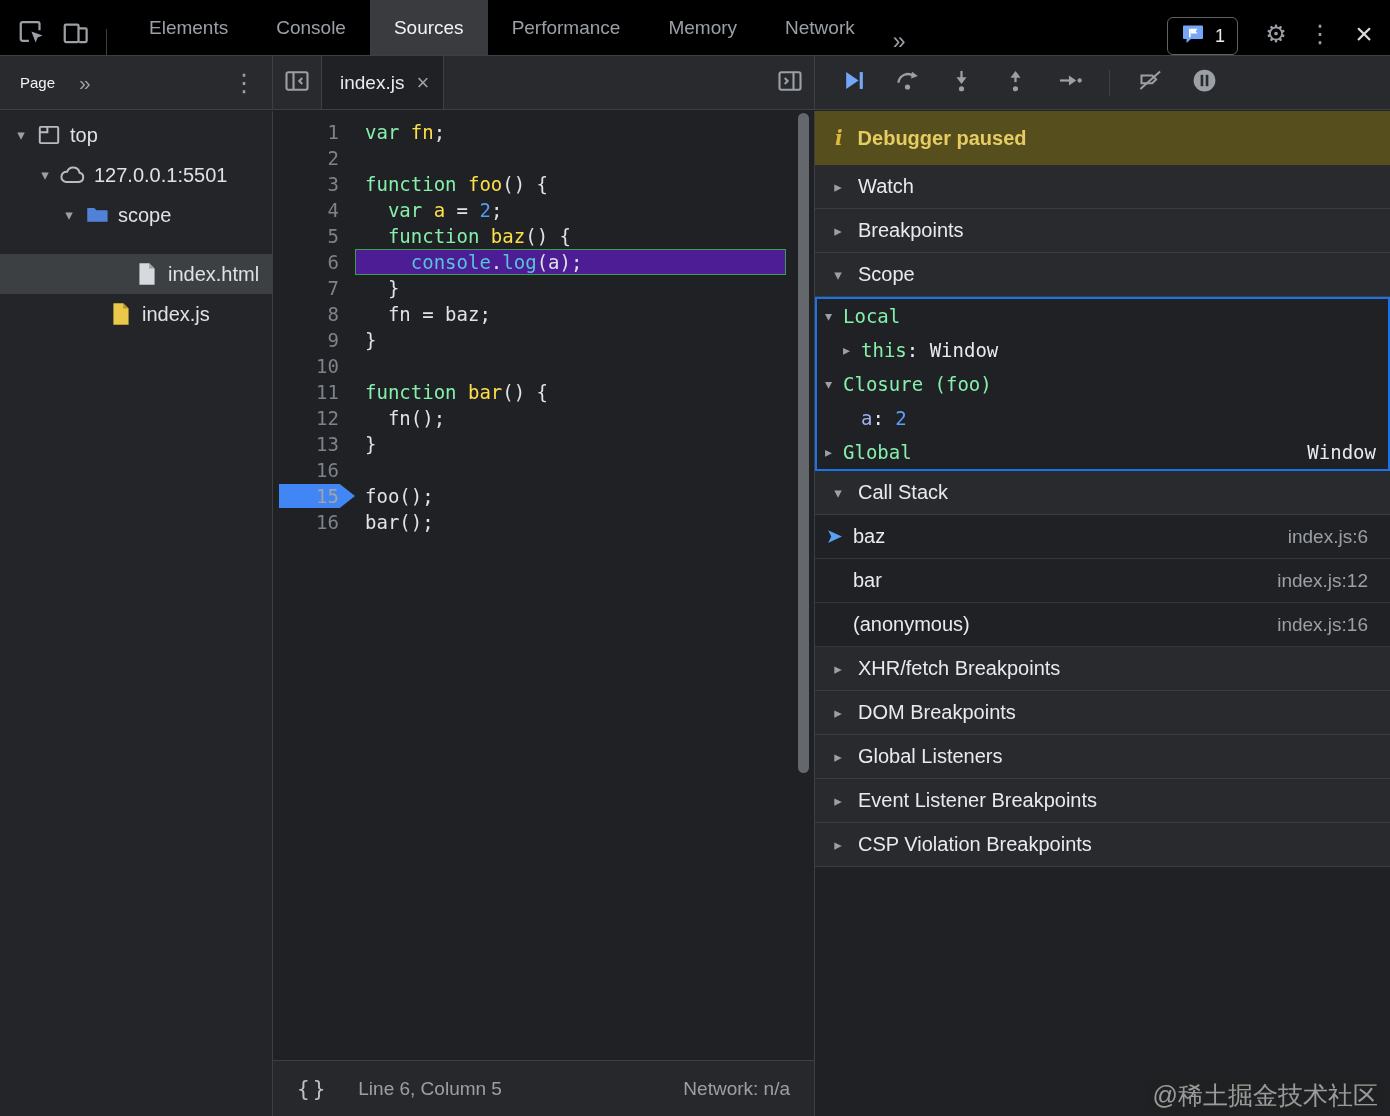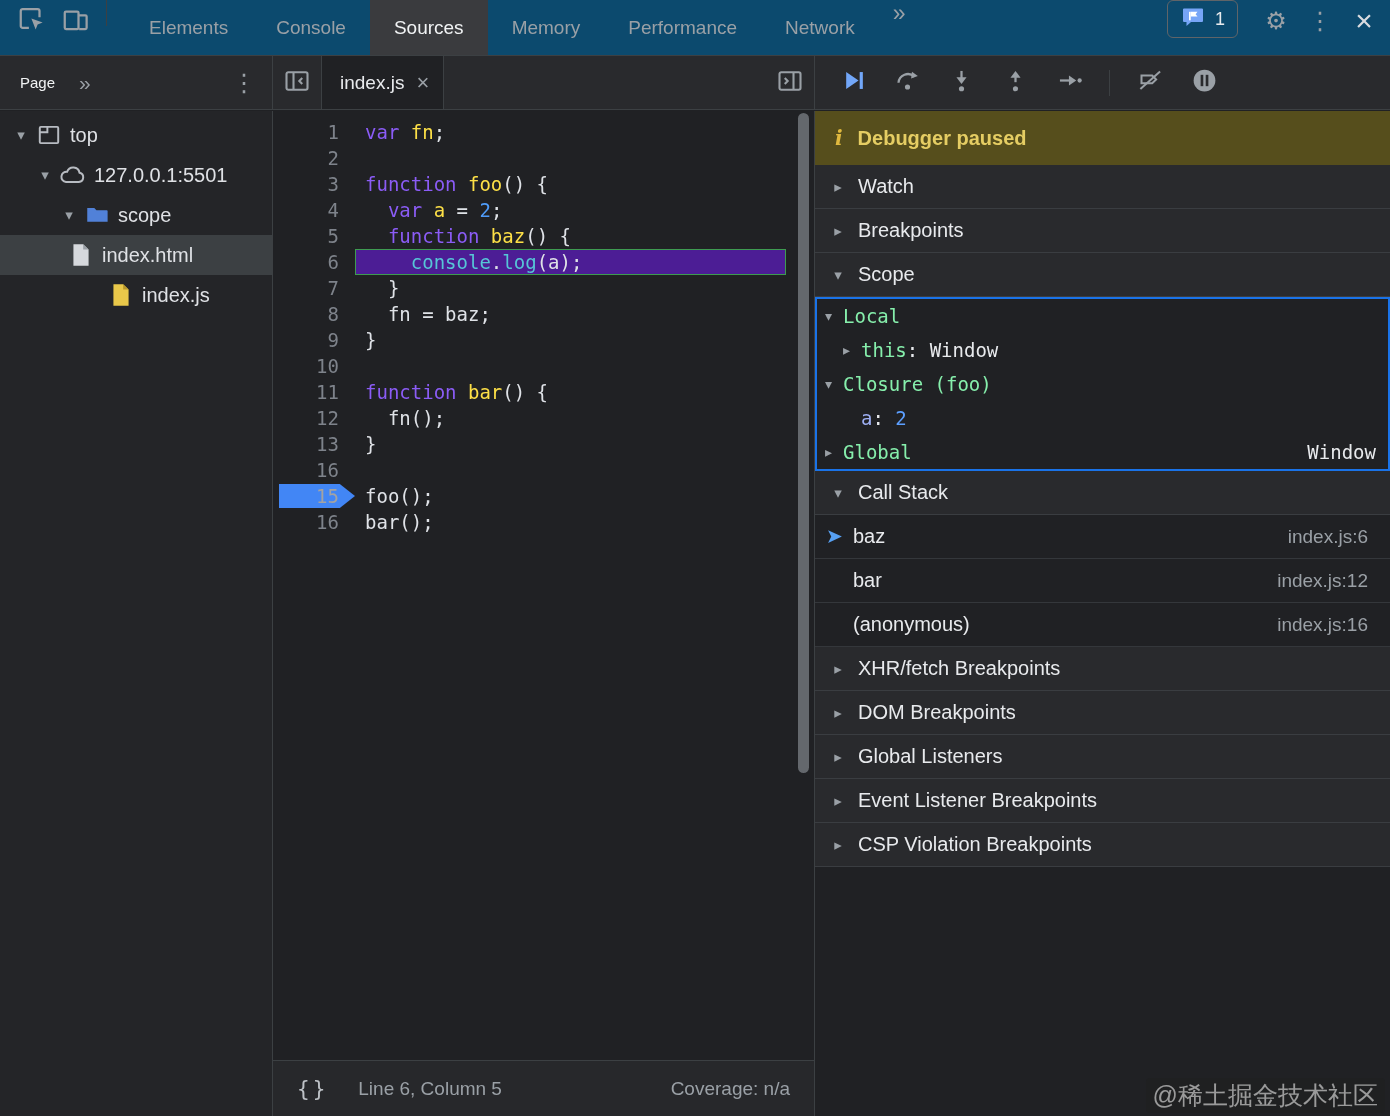--- a/index.html
+++ b/index.html
@@ -1,22 +1,22 @@
 <!DOCTYPE html>
 <html><head>
 <meta charset="utf-8">
 <style>
   *{margin:0;padding:0;box-sizing:border-box}
   html,body{background:#17181a}
   .app{position:relative;width:1390px;height:1116px;background:#202124;overflow:hidden;
        font-family:"Liberation Sans",sans-serif;color:#e8eaed;-webkit-font-smoothing:antialiased}
 
   
-  .topbar{position:absolute;top:0;left:0;right:0;height:56px;background:#0c4a6e;
-          border-bottom:1px solid #3c4043;display:flex;align-items:flex-start;padding-left:10px}
+  .topbar{position:absolute;top:0;left:0;right:0;height:56px;background:#000000;
+          border-bottom:1px solid #3c4043;display:flex;align-items:flex-end;padding-left:10px}
   .icon-btn{display:flex;align-items:center;justify-content:center;width:44px;height:42px;
             color:#9aa0a6;cursor:pointer;flex:none}
   .glyph{font-size:24px;line-height:1}
   .vsep{width:1px;height:26px;background:#3c4043;margin:0 8px;flex:none}
   .ptabs{display:flex;height:100%;margin-left:10px}
   .ptab{display:flex;align-items:center;padding:0 24px;font-size:19px;color:#9aa0a6;cursor:pointer}
   .ptab.sel{color:#f1f3f4;background:#3a3b3e}
   .more-tabs{font-size:23px;color:#9aa0a6;padding:0 14px;cursor:pointer}
   .flex-sp{flex:1}
   .msg-badge{display:flex;align-items:center;gap:9px;border:1px solid #606468;border-radius:6px;
@@ -54,21 +54,21 @@
   .editor{width:542px;border-right:1px solid #3c4043;background:#202124;position:relative;flex:none}
   .code{padding-top:8px;font-family:"DejaVu Sans Mono",monospace;font-size:19px}
   .crow{display:flex;height:26px;line-height:26px;padding-right:28px}
   .lno{width:82px;flex:none;text-align:right;padding-right:16px;color:#7e838b;position:relative;cursor:pointer}
   .lno .num{position:relative}
   .lno.bp{color:#a3a3a3}
   .lno.bp::before{content:"";position:absolute;left:6px;right:0;top:1px;bottom:1px;background:#4286f5;
                   clip-path:polygon(0 0,80% 0,100% 50%,80% 100%,0 100%)}
   .lcode{flex:1;white-space:pre;padding-left:10px}
   .lcode.cur{background:#4c1d95;box-shadow:inset 0 0 0 1px #3e9b51}
-  .tok-k{color:#8b5cf6}.tok-d{color:#fde047}.tok-num{color:#4f9cf9}.tok-c{color:#56c5d7}.tok-p{color:#dfe2e7}
+  .tok-k{color:#86efac}.tok-d{color:#fde047}.tok-num{color:#4f9cf9}.tok-c{color:#56c5d7}.tok-p{color:#dfe2e7}
   .scrollthumb{position:absolute;top:2px;right:5px;width:11px;height:660px;background:#64686d;border-radius:6px;cursor:pointer}
   .statusbar{position:absolute;left:0;right:0;bottom:0;height:56px;border-top:1px solid #3c4043;
              background:#27282b;display:flex;align-items:center;padding:0 24px;font-size:19px;color:#9aa0a6}
   .pp{font-family:"DejaVu Sans Mono",monospace;font-size:21px;color:#bdc1c6;margin-right:30px;
       letter-spacing:3px;cursor:pointer}
 
   
   .sidebar{flex:1;background:#202124;position:relative;display:flex;flex-direction:column;min-width:0}
   .paused{height:54px;flex:none;background:#564e1c;display:flex;align-items:center;padding-left:20px;gap:15px;
           font-size:20px;font-weight:bold;color:#e5cd63}
@@ -107,22 +107,22 @@
       <span><svg width="30" height="30" viewBox="0 0 24 24" fill="none" stroke="#9aa0a6" stroke-width="1.8">
             <rect x="3" y="6" width="11" height="14" rx="1"></rect>
             <path d="M14 9h5.5a1 1 0 0 1 1 1v9a1 1 0 0 1-1 1h-5"></path>
           </svg></span>
     </div>
     <div class="vsep"></div>
     <div class="ptabs">
         <div class="ptab">Elements</div>
         <div class="ptab">Console</div>
         <div class="ptab sel">Sources</div>
+        <div class="ptab">Performance</div>
         <div class="ptab">Memory</div>
-        <div class="ptab">Performance</div>
         <div class="ptab">Network</div>
       </div>
     <div class="more-tabs">»</div>
     <div class="flex-sp"></div>
     <div class="msg-badge">
       <span><svg width="26" height="24" viewBox="0 0 24 24">
             <path d="M3 3.5h18a1 1 0 0 1 1 1V16a1 1 0 0 1-1 1H10l-4.5 4V17H3a1 1 0 0 1-1-1V4.5a1 1 0 0 1 1-1z" fill="#77a5f7"></path>
             <rect x="8" y="6.8" width="1.7" height="8.5" fill="#fff"></rect>
             <path d="M9.7 6.8h6.8l-1.9 2.4 1.9 2.4H9.7z" fill="#fff"></path>
           </svg></span>
@@ -245,21 +245,21 @@
         </div>
         <div class="trow" style="padding-left: 58px;">
           <span class="tarr">▾</span>
           <span class="ticon">
             <svg width="26" height="26" viewBox="0 0 24 24">
               <path d="M3 5.5h6.5l2 2H21a0.8 0.8 0 0 1 .8.8v9.9H3z" fill="#5181d8"></path>
             </svg>
           </span>
           <span>scope</span>
         </div>
-        <div class="trow sel" style="padding-left: 42px;">
+        <div class="trow sel" style="padding-left: 108px; margin-top: 19px;">
           <span class="tarr"></span>
           <span class="ticon">
             <svg width="22" height="26" viewBox="0 0 20 24">
               <path d="M3 2h9l5 5v15H3z" fill="#d6d9dd"></path>
               <path d="M12 2v5h5z" fill="#9aa0a6"></path>
             </svg>
           </span>
           <span>index.html</span>
         </div>
         <div class="trow" style="padding-left: 82px;">
@@ -339,21 +339,21 @@
           <div class="crow">
             <span class="lno"><span class="num">16</span></span>
             <span class="lcode"><span class="tok-p">bar();</span></span>
           </div>
         </div>
       <div class="scrollthumb"></div>
       <div class="statusbar">
         <span class="pp">{}</span>
         <span>Line 6, Column 5</span>
         <span class="flex-sp"></span>
-        <span>Coverage: n/a</span>
+        <span>Network: n/a</span>
       </div>
     </div>
 
     <div class="sidebar">
       <div class="paused">
         <span class="pico">i</span>
         <span>Debugger paused</span>
       </div>
       <div class="sec">
         <span class="arr">▸</span>

